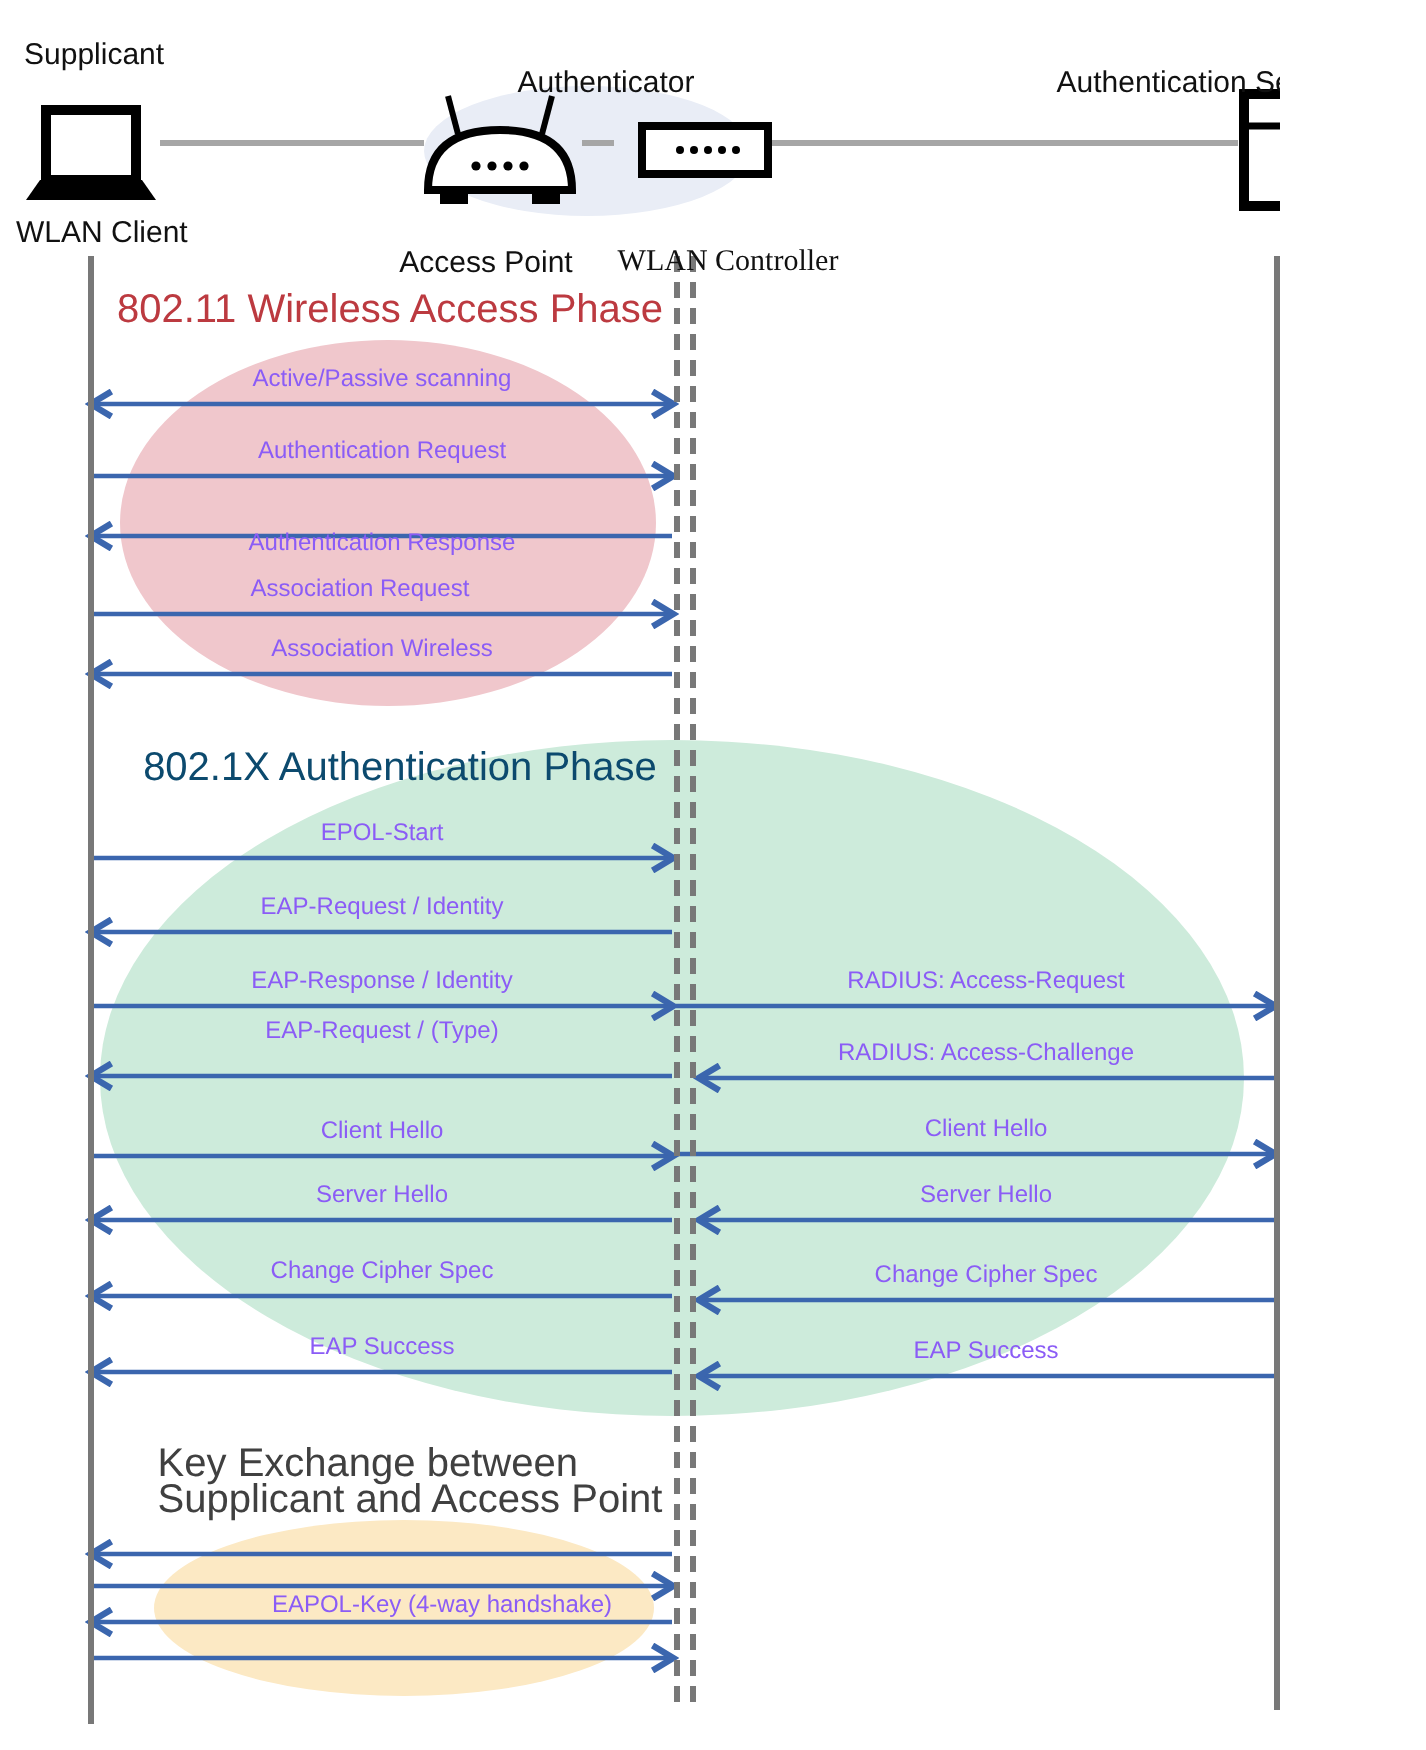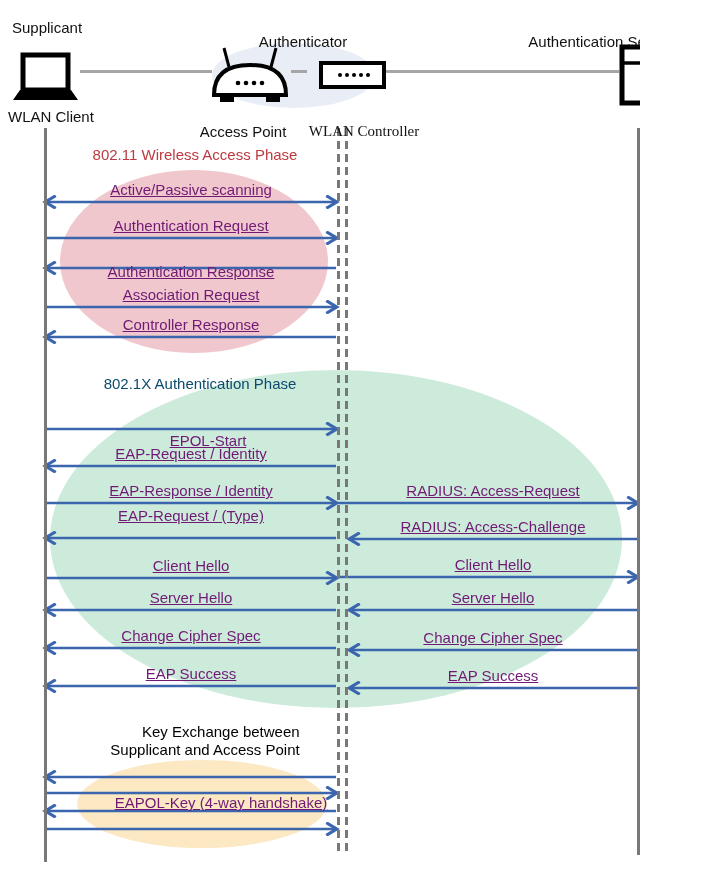--- a/index.html
+++ b/index.html
@@ -14,26 +14,26 @@
     height:727px;
   }
   .connector{position:absolute; height:3px; background:#a6a6a6; top:70px; z-index:2;}
   .role-label{position:absolute; font-size:15px; color:#111; white-space:nowrap; z-index:5;}
   .device-label{position:absolute; font-size:15px; color:#111; white-space:nowrap; z-index:5;}
   .centered{transform:translateX(-50%);margin-top:15px;}
   .icon{position:absolute; z-index:3;}
   #arrow-svg{position:absolute; left:0; top:0; width:713px; height:875px; z-index:3;}
   .msg-line{stroke:#3b66ae; stroke-width:2.3px; fill:none;}
   .msg-label{
-    position:absolute; transform:translateX(-50%); font-size:15px; line-height:17px;
-    color:#701a75; white-space:nowrap; z-index:5;text-decoration:underline;
+    position:absolute; transform:translateX(-50%); font-size:12px; line-height:17px;
+    color:#8b5cf6; white-space:nowrap; z-index:5;
   }
   .phase-title{
-    position:absolute; transform:translate(-50%,-50%); font-size:15px; line-height:18px;
-    text-align:right; white-space:pre-line; z-index:5;
+    position:absolute; transform:translate(-50%,-50%); font-size:20px; line-height:18px;
+    text-align:left; white-space:pre-line; z-index:5;
   }
 </style>
 </head>
 <body>
 
 <div id="stage">
 
   <div class="ellipse" style="left:212px; top:43px; width:163px; height:65px; background:#e9edf6;"></div>
 
   <div class="connector" style="left:80px; width:132px;"></div>
@@ -79,21 +79,21 @@
   <div class="device-label" style="left:8px; top:108px;">WLAN Client</div>
   <div class="device-label centered" style="left:243px; top:108px;">Access Point</div>
   <div class="device-label centered" style="left:364px; top:108px;font-family:Liberation Serif, serif;">WLAN Controller</div>
 
   <div id="phase-layer">
       <div class="ellipse" style="left: 60px; top: 170px; width: 268px; height: 183px; background: rgb(240, 199, 204);"></div>
       <div class="phase-title" style="left: 195px; top: 155px; color: rgb(188, 58, 64);">802.11 Wireless Access Phase</div>
       <div class="ellipse" style="left: 50px; top: 370px; width: 572px; height: 338px; background: rgb(205, 235, 219);"></div>
       <div class="phase-title" style="left: 200px; top: 384px; color: #0c4a6e;">802.1X Authentication Phase</div>
       <div class="ellipse" style="left: 77px; top: 760px; width: 250px; height: 88px; background: rgb(252, 233, 196);"></div>
-      <div class="phase-title" style="left: 205px; top: 741px; color: #000000;">Key Exchange between
+      <div class="phase-title" style="left: 205px; top: 741px; color: #404040;">Key Exchange between
 Supplicant and Access Point</div>
     </div>
 
   <div class="lifeline" style="left:43.5px;"></div>
   <div class="lifeline dashed" style="left:337px;"></div>
   <div class="lifeline dashed" style="left:345px;"></div>
   <div class="lifeline" style="left:636.5px; height:727px;"></div>
 
   <svg id="arrow-svg">
     <defs>
@@ -123,23 +123,23 @@
       <line x1="336" y1="777" x2="46" y2="777" class="msg-line" marker-end="url(#arrowhead)"></line>
       <line x1="46" y1="793" x2="336" y2="793" class="msg-line" marker-end="url(#arrowhead)"></line>
       <line x1="336" y1="811" x2="46" y2="811" class="msg-line" marker-end="url(#arrowhead)"></line>
       <line x1="46" y1="829" x2="336" y2="829" class="msg-line" marker-end="url(#arrowhead)"></line>
     </svg>
 
   <div id="label-layer">
       <div class="msg-label" style="left: 191px; top: 181px;">Active/Passive scanning</div>
       <div class="msg-label" style="left: 191px; top: 217px;">Authentication Request</div>
       <div class="msg-label" style="left: 191px; top: 247px; margin-top: 16px;">Authentication Response</div>
-      <div class="msg-label" style="left: 191px; top: 286px;">Association Request</div>
-      <div class="msg-label" style="left: 191px; top: 316px;">Controller Response</div>
-      <div class="msg-label" style="left: 208px; top: 408px; margin-top: 24px;">EPOL-Start</div>
+      <div class="msg-label" style="left: 180px; top: 286px;">Association Request</div>
+      <div class="msg-label" style="left: 191px; top: 316px;">Association Wireless</div>
+      <div class="msg-label" style="left: 191px; top: 408px;">EPOL-Start</div>
       <div class="msg-label" style="left: 191px; top: 445px;">EAP-Request / Identity</div>
       <div class="msg-label" style="left: 191px; top: 482px;">EAP-Response / Identity</div>
       <div class="msg-label" style="left: 493px; top: 482px;">RADIUS: Access-Request</div>
       <div class="msg-label" style="left: 191px; top: 507px;">EAP-Request / (Type)</div>
       <div class="msg-label" style="left: 493px; top: 518px;">RADIUS: Access-Challenge</div>
       <div class="msg-label" style="left: 191px; top: 557px;">Client Hello</div>
       <div class="msg-label" style="left: 493px; top: 556px;">Client Hello</div>
       <div class="msg-label" style="left: 191px; top: 589px;">Server Hello</div>
       <div class="msg-label" style="left: 493px; top: 589px;">Server Hello</div>
       <div class="msg-label" style="left: 191px; top: 627px;">Change Cipher Spec</div>

